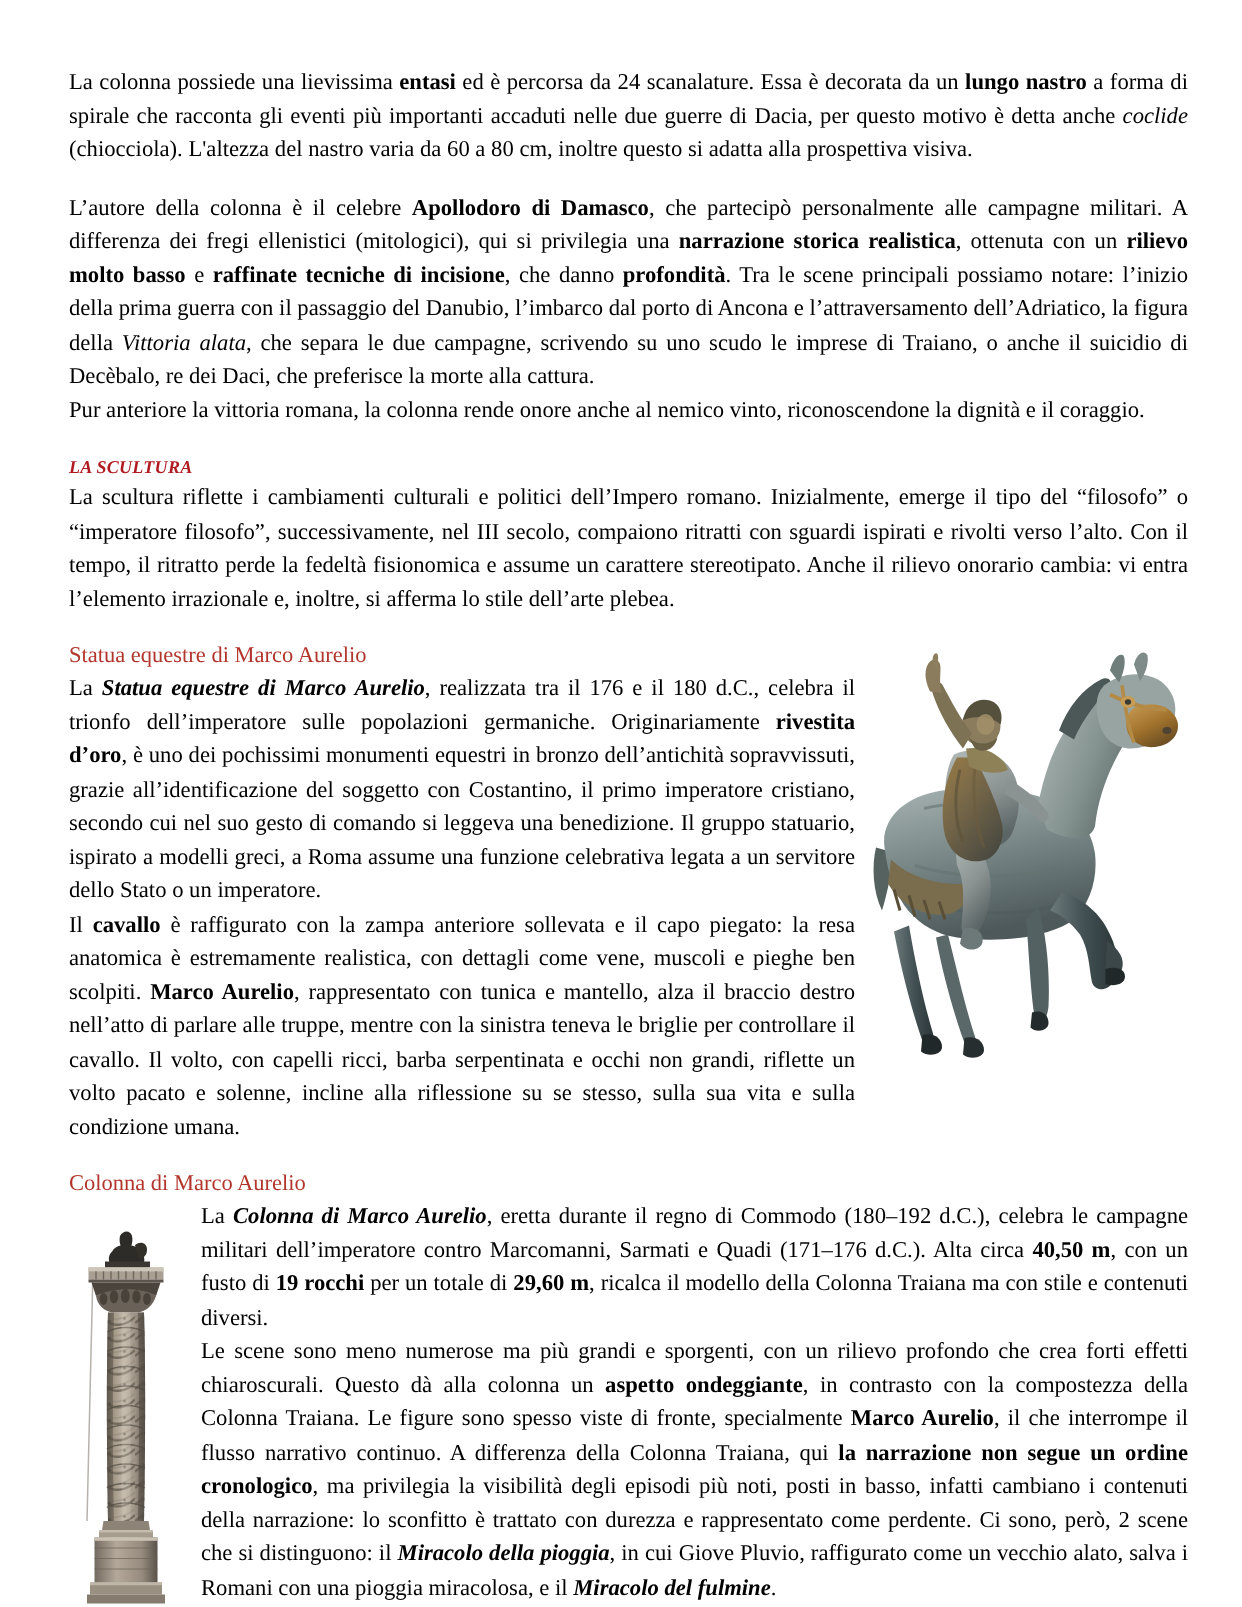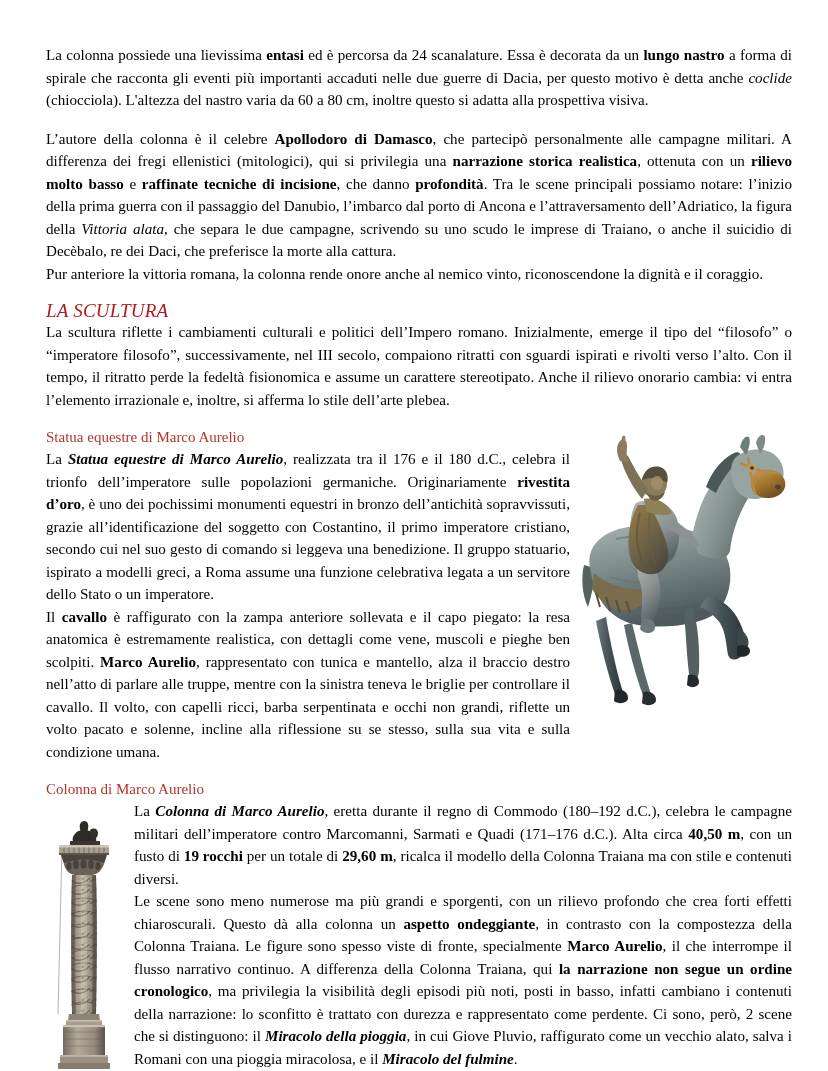--- a/index.html
+++ b/index.html
@@ -30,23 +30,23 @@
     text-justify: inter-word;
     hyphens: none;
   }
   .gap { height: 16px; }
   b, strong { font-weight: bold; }
   i, em { font-style: italic; }
   .bi { font-weight: bold; font-style: italic; }
 
   .sec-title {
     color: #b01b22;
-    font-weight: normal;
+    font-weight: bold;
     font-style: italic;
-    font-size: 19px;
+    font-size: 12px;
     line-height: 20px;
     letter-spacing: 0.2px;
     margin: 0;
   }
   .sub-title {
     color: #b2352c;
     font-size: 15px;
     line-height: 21px;
     margin: 0;
   }

